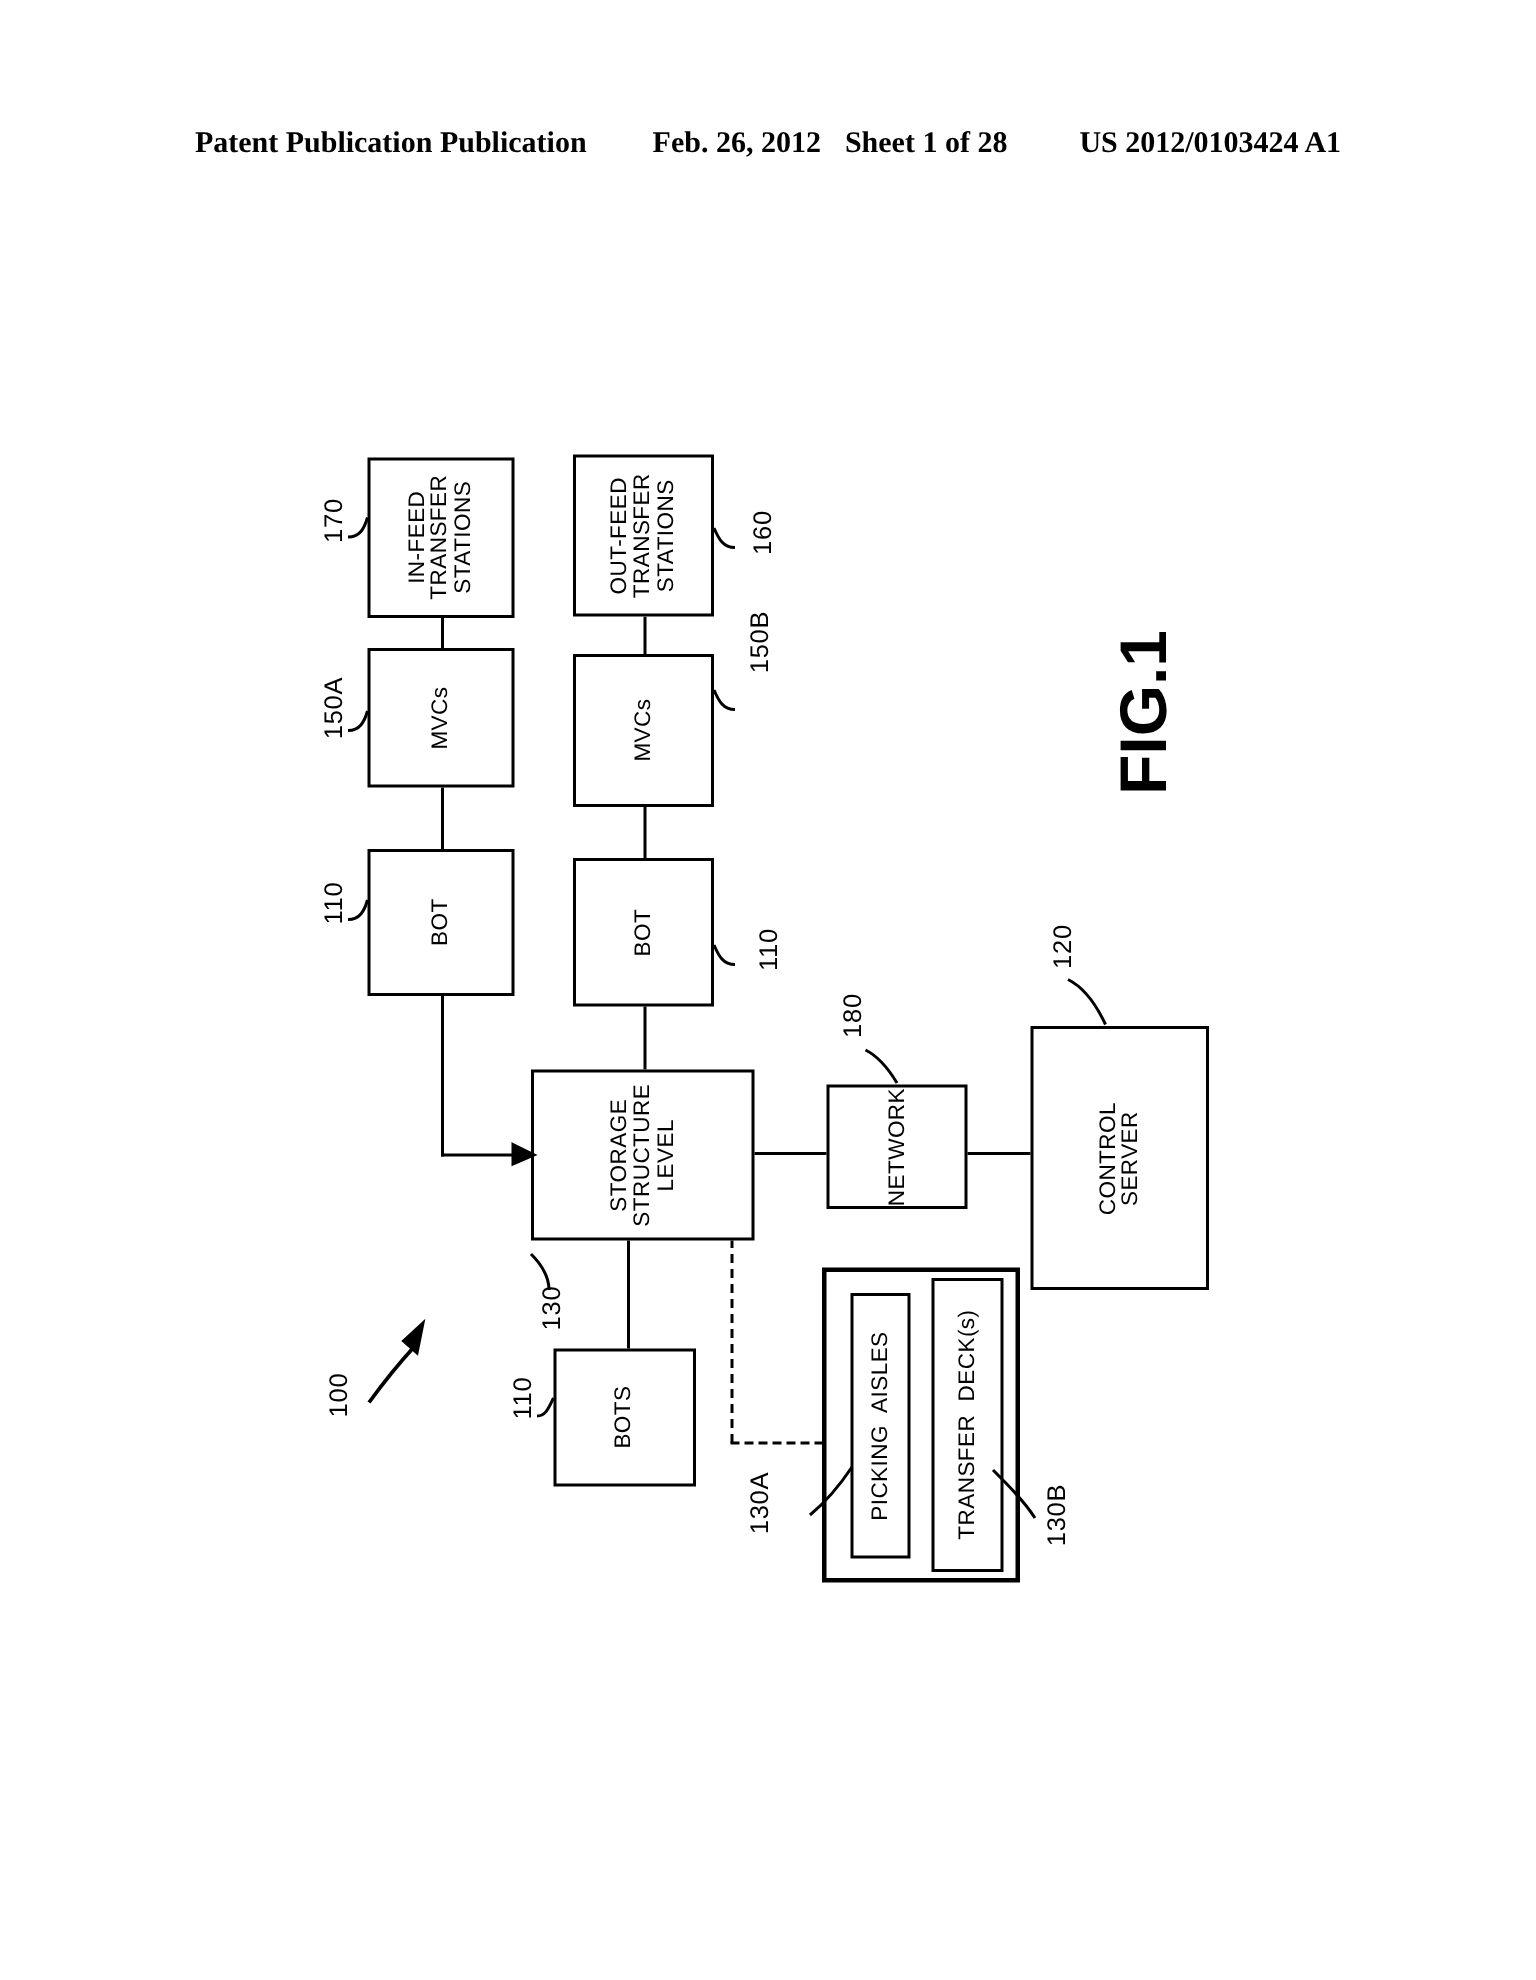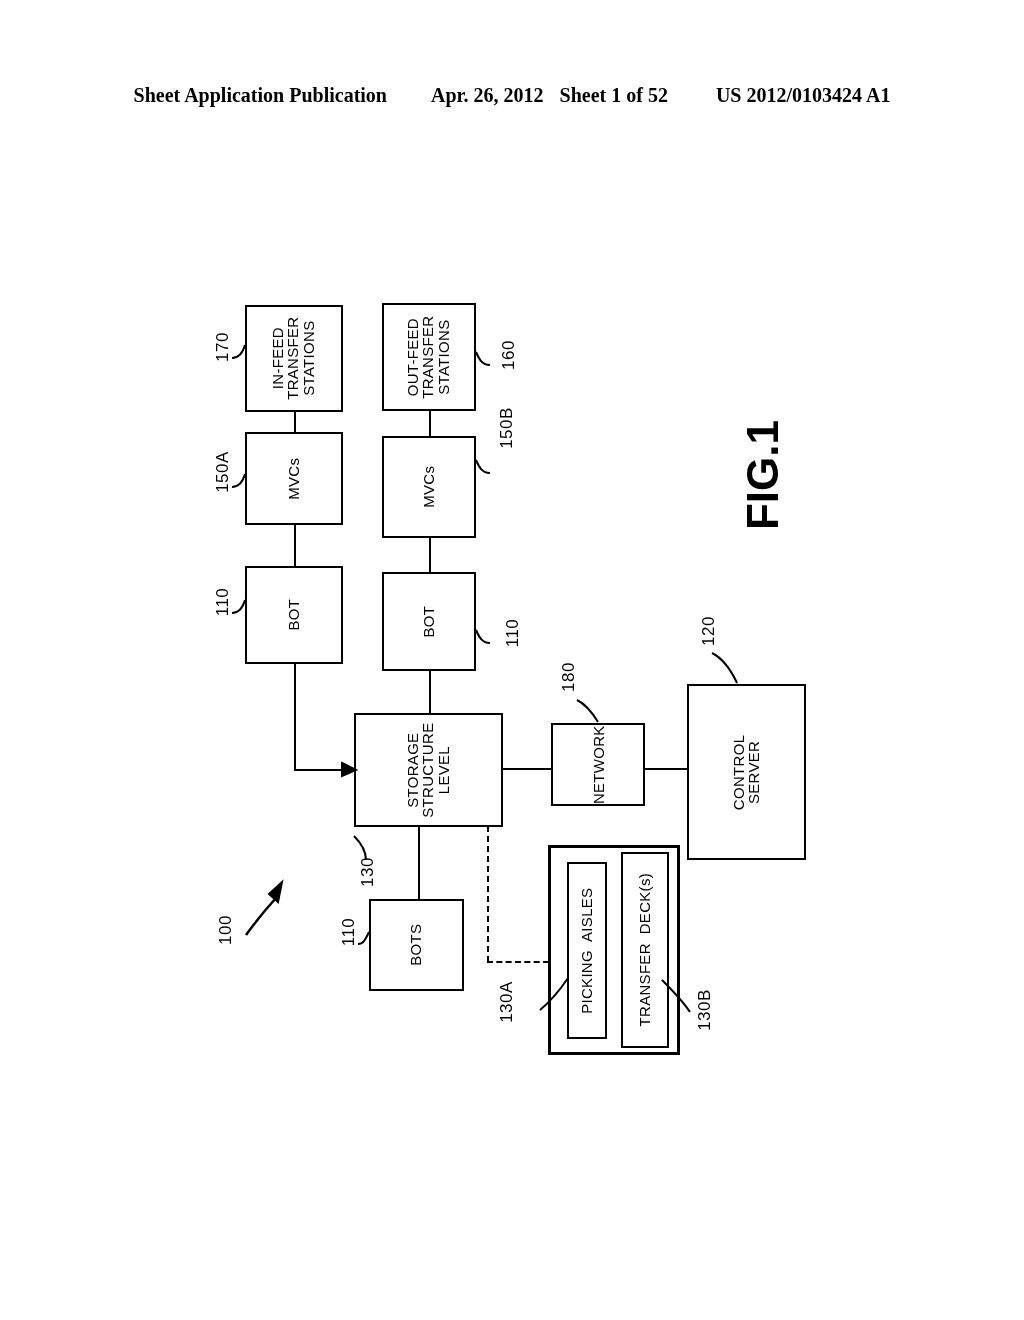--- a/index.html
+++ b/index.html
@@ -115,25 +115,25 @@
     position: absolute;
     left: 0; top: 0;
     width: 1024px; height: 1320px;
     pointer-events: none;
   }
 </style>
 </head>
 <body>
 
 <div id="pub-header">
-  <span class="h-seg">Sheet Application Publication</span>
+  <span class="h-seg">Patent Publication Publication</span>
   <span class="gap-lg"></span>
-  <span class="h-seg">Apr. 26, 2012</span>
+  <span class="h-seg">Feb. 26, 2012</span>
   <span class="gap-sm"></span>
-  <span class="h-seg">Sheet 1 of 52</span>
+  <span class="h-seg">Sheet 1 of 28</span>
   <span class="gap-xl"></span>
   <span class="h-seg">US 2012/0103424 A1</span>
 </div>
 
 <div id="figure">
 
   <div class="line v" style="left:294px; top:411px; height:22px;"></div>
 
   <div class="line v" style="left:294px; top:524px; height:42px;"></div>
 

